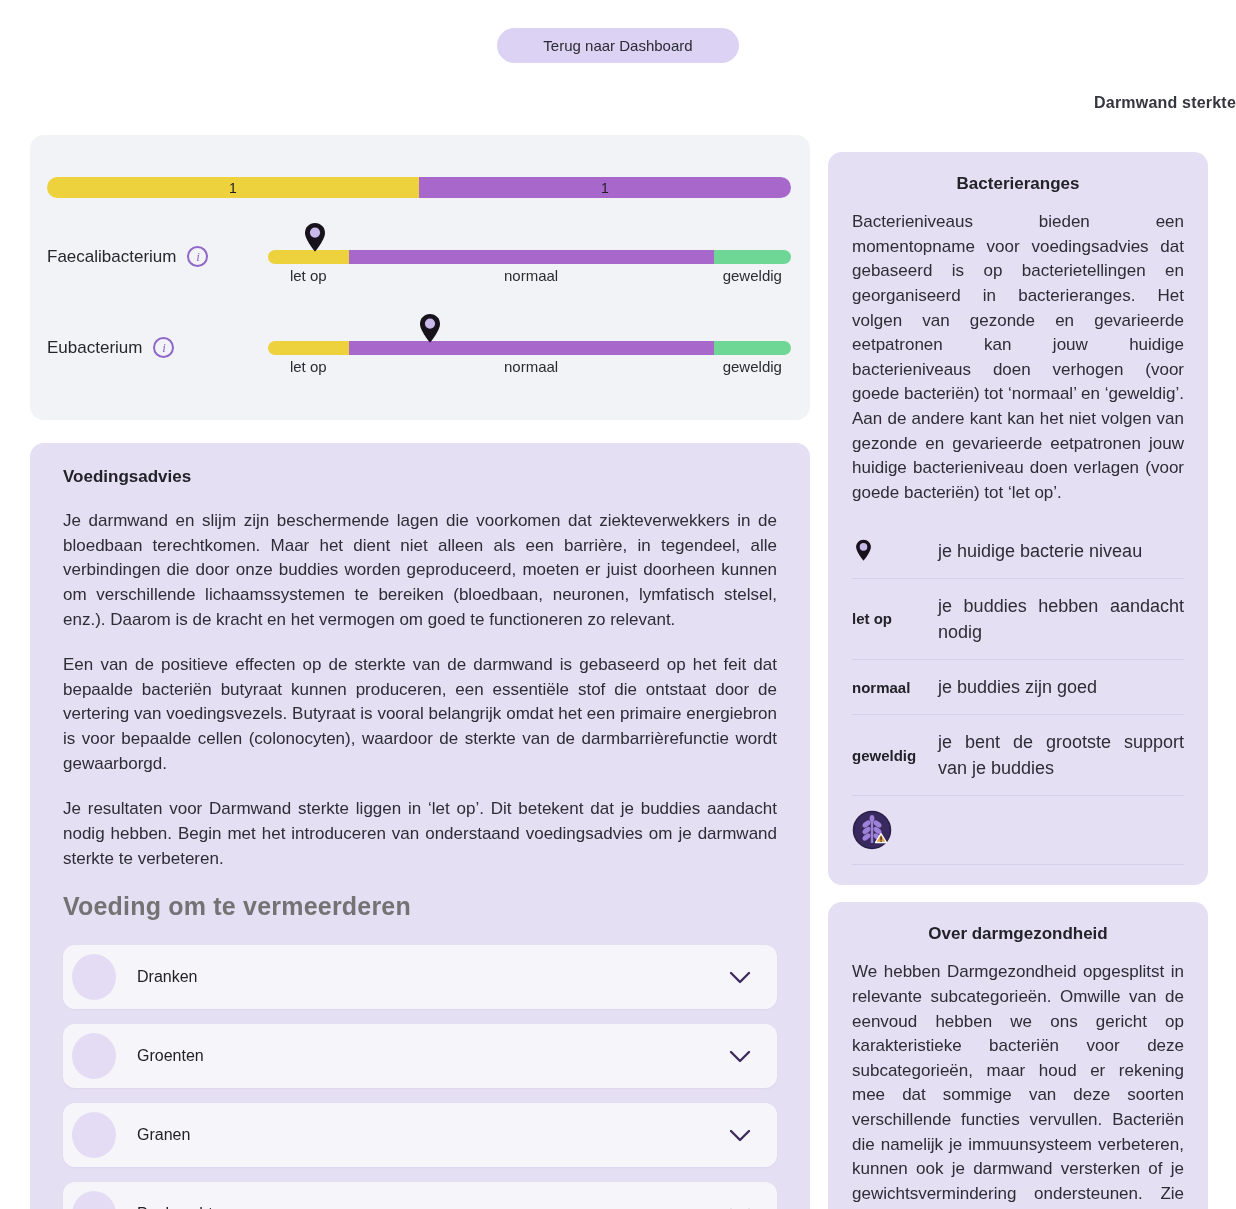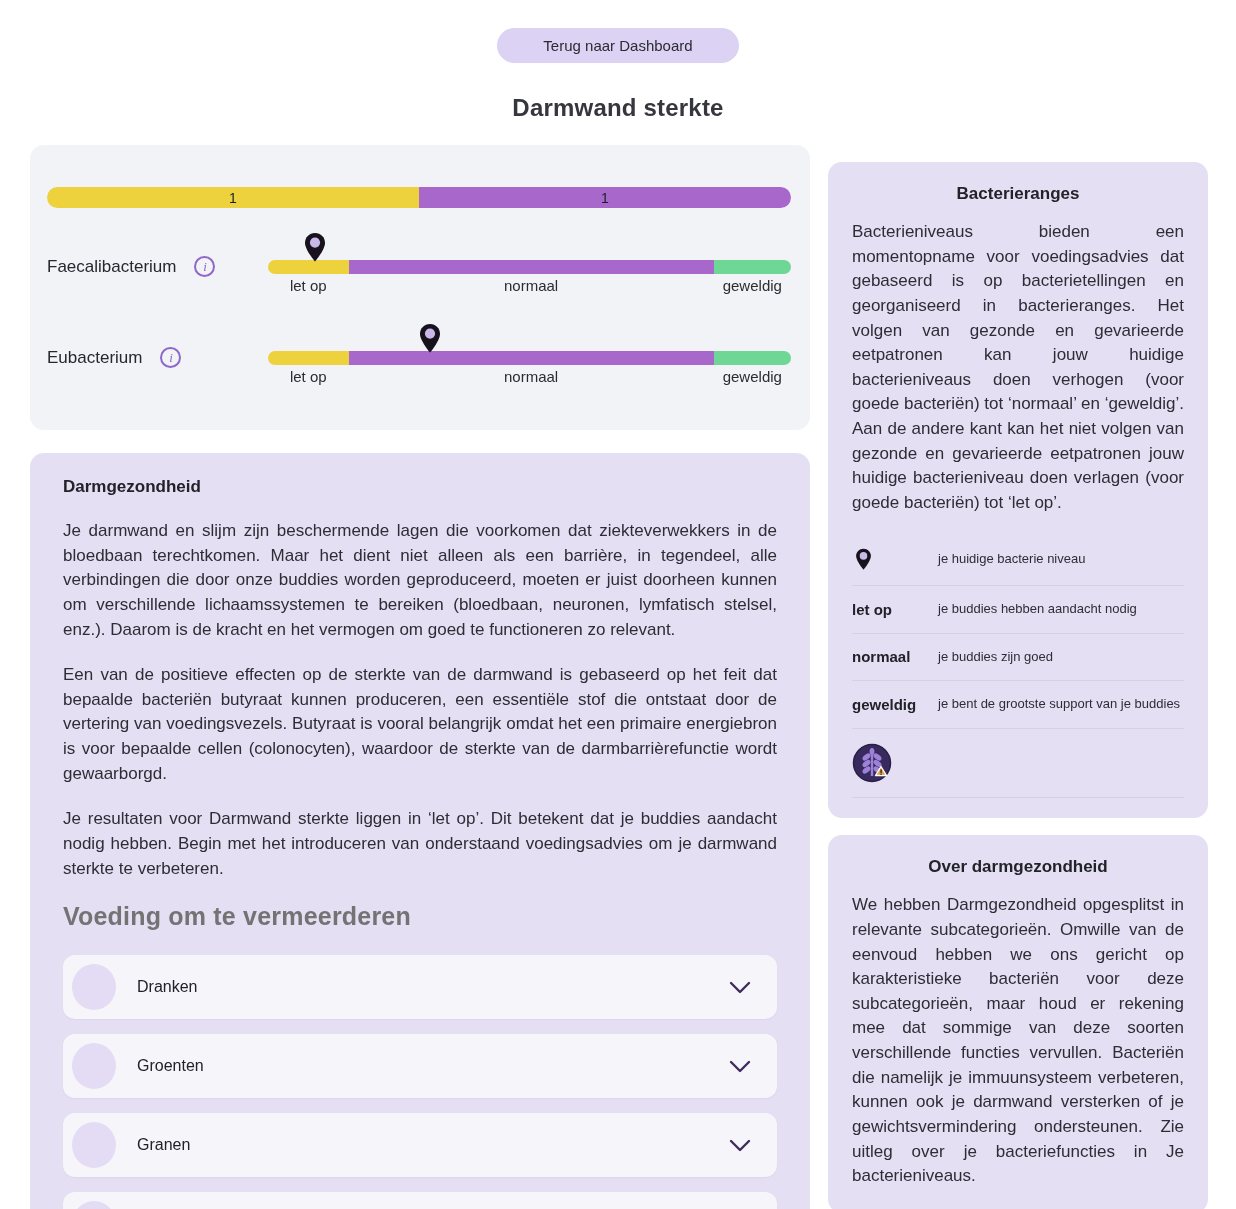--- a/index.html
+++ b/index.html
@@ -4,39 +4,39 @@
 <style>
   * { margin:0; padding:0; box-sizing:border-box; }
   html,body { background:#ffffff; }
   body { font-family:"Liberation Sans", sans-serif; color:#2d2d35; }
   .page { position:relative; width:1236px; height:1209px; overflow:hidden; background:#fff; }
 
   
   .btn-row { display:flex; justify-content:center; padding-top:28px; }
   .back-btn { background:#dcd2f4; border:none; border-radius:18px; padding:9px 46px;
               font-family:inherit; font-size:15px; color:#2b2b33; cursor:pointer; }
-  .page-title { text-align:center; margin-top:31px; font-size:24px; font-weight:600;
+  .page-title { text-align:right; margin-top:31px; font-size:16px; font-weight:600;
                 color:#36363f; letter-spacing:.2px; }
 
   
   .content { display:flex; align-items:flex-start; margin:23px 28px 0 30px; gap:18px; }
   .left-col  { width:780px; flex:0 0 780px; display:flex; flex-direction:column; gap:23px; }
   .right-col { width:380px; flex:0 0 380px; margin-top:17px; display:flex; flex-direction:column; gap:17px; }
 
   .panel { border-radius:14px; }
   .panel-gray   { background:#f2f3f7; }
   .panel-purple { background:#e5dff4; }
 
   
   .ranges-panel { padding:42px 19px 40px 17px; }
   .total-bar { display:flex; height:21px; border-radius:10.5px; overflow:hidden; }
   .total-seg { display:flex; align-items:center; justify-content:center;
                font-size:14px; color:#1d1d24; }
   .bact-row { display:flex; align-items:flex-start; margin-top:22px; }
-  .bact-label { width:221px; display:flex; align-items:flex-end; gap:18px; padding-top:26px;
+  .bact-label { width:221px; display:flex; align-items:flex-end; gap:11px; padding-top:26px;
                 font-size:17px; color:#27272f; }
   .info-icon { width:21px; height:21px; border:2px solid #8f66c9; border-radius:50%;
                display:inline-flex; align-items:center; justify-content:center;
                color:#8f66c9; font-size:13px; font-style:italic;
                font-family:"Liberation Serif", serif; cursor:pointer; flex:0 0 auto; }
   .bar-zone-wrap { flex:1; position:relative; padding-top:30px; }
   .zones-bar { display:flex; height:14px; border-radius:7px; overflow:hidden; }
   .zone { height:100%; }
   .pin { position:absolute; top:2px; transform:translateX(-50%); width:23px; height:31px; z-index:2; }
   .zone-labels { position:relative; height:22px; margin-top:3px; }
@@ -59,21 +59,21 @@
   
   .side-panel { padding:22px 24px 20px 24px; }
   .side-panel .panel-h { text-align:center; margin-bottom:16px; }
   .side-panel .para { margin-bottom:4px; }
 
   .legend { margin-top:18px; }
   .legend-row { display:flex; align-items:center; gap:8px; padding:14px 0;
                 border-bottom:1px solid #d6cfe9; }
   .legend-key { width:78px; flex:0 0 78px; font-size:15px; font-weight:700; color:#222229;
                 display:flex; align-items:center; }
-  .legend-desc { flex:1; font-size:13px; line-height:1.45; text-align:justify; color:#2d2d35; }
+  .legend-desc { flex:1; font-size:18px; line-height:1.45; text-align:justify; color:#2d2d35; }
   .legend-pin { width:17px; height:23px; margin-left:3px; }
   .gluten-icon { width:40px; height:40px; }
 </style>
 </head>
 <body>
 
 <svg width="0" height="0" style="position:absolute">
   <defs>
     <g id="pin-shape">
       <path d="M11.5 1 C5.7 1 1.5 5.4 1.5 10.9 c0 6.8 10 18.6 10 18.6 s10 -11.8 10 -18.6 C21.5 5.4 17.3 1 11.5 1 Z" fill="#17121c"></path>
@@ -161,21 +161,21 @@
             <div class="zone-labels">
               <span class="zone-label" style="left: 7.7%;">let op</span>
               <span class="zone-label" style="left: 50.3%;">normaal</span>
               <span class="zone-label" style="left: 92.6%;">geweldig</span>
             </div>
           </div>
         </div>
       </div>
 
       <div class="panel panel-purple advice-panel">
-        <h3 class="panel-h">Darmgezondheid</h3>
+        <h3 class="panel-h">Voedingsadvies</h3>
         <p class="para advice-para">Je darmwand en slijm zijn beschermende lagen die voorkomen dat ziekteverwekkers in de bloedbaan terechtkomen. Maar het dient niet alleen als een barrière, in tegendeel, alle verbindingen die door onze buddies worden geproduceerd, moeten er juist doorheen kunnen om verschillende lichaamssystemen te bereiken (bloedbaan, neuronen, lymfatisch stelsel, enz.). Daarom is de kracht en het vermogen om goed te functioneren zo relevant.</p>
         <p class="para advice-para">Een van de positieve effecten op de sterkte van de darmwand is gebaseerd op het feit dat bepaalde bacteriën butyraat kunnen produceren, een essentiële stof die ontstaat door de vertering van voedingsvezels. Butyraat is vooral belangrijk omdat het een primaire energiebron is voor bepaalde cellen (colonocyten), waardoor de sterkte van de darmbarrièrefunctie wordt gewaarborgd.</p>
         <p class="para advice-para">Je resultaten voor Darmwand sterkte liggen in ‘let op’. Dit betekent dat je buddies aandacht nodig hebben. Begin met het introduceren van onderstaand voedingsadvies om je darmwand sterkte te verbeteren.</p>
 
         <h2 class="increase-h">Voeding om te vermeerderen</h2>
 
         <div class="food-list">
           <div class="food-card">
             <div class="food-thumb"></div>
             <div class="food-label">Dranken</div>

